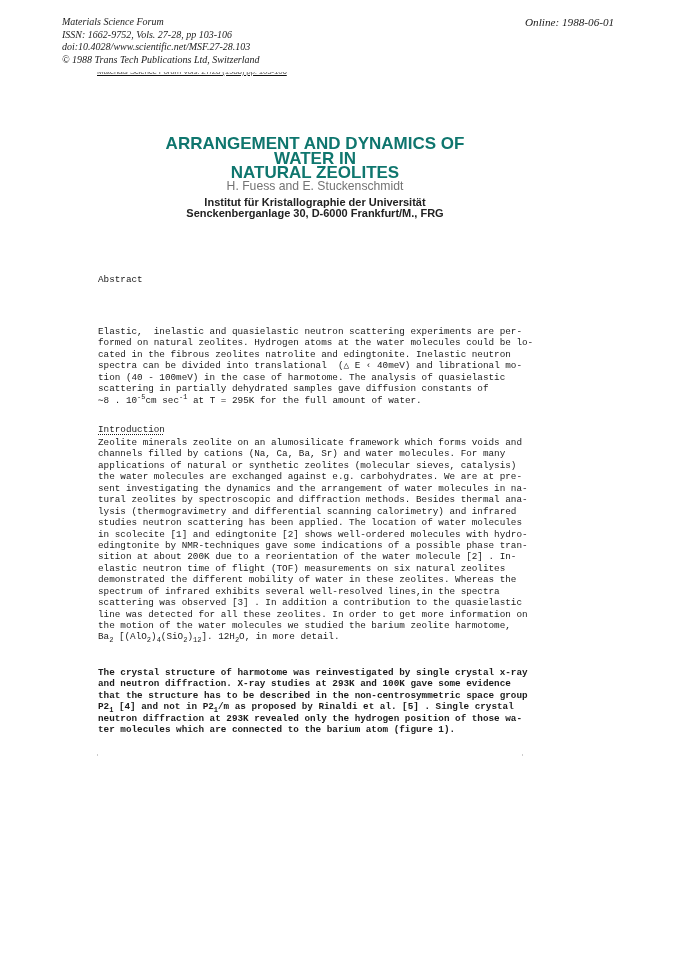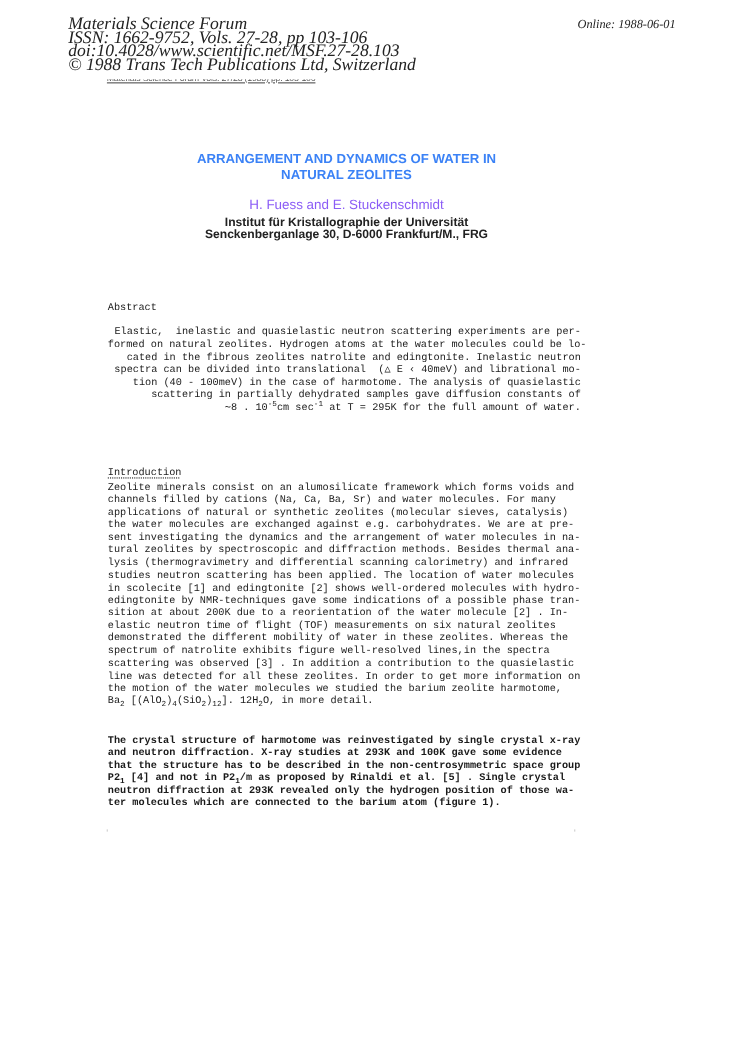--- a/index.html
+++ b/index.html
@@ -1,23 +1,23 @@
 <!DOCTYPE html>
 <html><head>
 <meta charset="utf-8">
 <style>
   html, body { margin: 0; padding: 0; background: #ffffff; }
   body { width: 678px; height: 959px; position: relative; overflow: hidden; color: #111; }
-  .hdr { position: absolute; left: 62px; top: 16px; font-family: "Liberation Serif", serif; font-style: italic; font-size: 16px; line-height: 12.5px; color: #222; }
+  .hdr { position: absolute; left: 62px; top: 16px; font-family: "Liberation Serif", serif; font-style: italic; font-size: 10px; line-height: 12.5px; color: #222; }
   .hdr div { white-space: nowrap; }
   .online { position: absolute; left: 525px; top: 16px; font-family: "Liberation Serif", serif; font-style: italic; font-size: 11.2px; color: #222; white-space: nowrap; }
   .runhead { position: absolute; left: 97px; top: 72px; width: 220px; height: 4px; overflow: hidden; text-decoration: underline; }
   .runhead span { display:block; font-family: "Liberation Sans", sans-serif; font-size: 8px; line-height: 8px; color:#555; transform: translateY(-4px); white-space: nowrap; letter-spacing: -0.2px; }
-  .title { position: absolute; left: 150px; width: 330px; top: 137px; text-align: center; font-family: "Liberation Sans", sans-serif; font-weight: bold; font-size: 12px; line-height: 14.5px; color: #3b82f6; }
-  .authors { position: absolute; left: 150px; width: 330px; top: 179px; text-align: center; font-family: "Liberation Sans", sans-serif; font-size: 12.2px; color: #8b5cf6; }
+  .title { position: absolute; left: 150px; width: 330px; top: 137px; text-align: center; font-family: "Liberation Sans", sans-serif; font-weight: bold; font-size: 17px; line-height: 14.5px; color: #0f766e; }
+  .authors { position: absolute; left: 150px; width: 330px; top: 179px; text-align: center; font-family: "Liberation Sans", sans-serif; font-size: 12.2px; color: #737373; }
   .affil { position: absolute; left: 150px; width: 330px; top: 197px; text-align: center; font-family: "Liberation Sans", sans-serif; font-size: 11px; line-height: 11px; font-weight: bold; color: #222; }
   .mono { font-family: "Liberation Mono", monospace; font-size: 9.3px; color: #1a1a1a; }
   .sec { position: absolute; left: 98px; white-space: nowrap; }
   .para { position: absolute; left: 98px; width: 430px; }
   .para .ln { display: block; white-space: pre; line-height: 11.45px; height: 11.45px; }
   .ul { text-decoration: underline; text-decoration-style: dotted; text-underline-offset: 2px; }
   sub, sup { font-size: 7px; line-height: 0; }
   .dot { position: absolute; width: 1px; height: 2px; background: #ccc; }
 </style>
 </head>
@@ -38,46 +38,46 @@
   <div>ARRANGEMENT AND DYNAMICS OF WATER IN</div>
   <div>NATURAL ZEOLITES</div>
 </div>
 <div class="authors">H. Fuess and E. Stuckenschmidt</div>
 <div class="affil">
   <div>Institut für Kristallographie der Universität</div>
   <div>Senckenberganlage 30, D-6000 Frankfurt/M., FRG</div>
 </div>
 
 <div class="sec mono" style="top:274px;">Abstract</div>
-<div class="para mono" style="top:296px;text-align:right;">
+<div class="para mono" style="top:326px;">
   <span class="ln">Elastic,  inelastic and quasielastic neutron scattering experiments are per-</span>
   <span class="ln">formed on natural zeolites. Hydrogen atoms at the water molecules could be lo-</span>
   <span class="ln">cated in the fibrous zeolites natrolite and edingtonite. Inelastic neutron</span>
   <span class="ln">spectra can be divided into translational  (△ E ‹ 40meV) and librational mo-</span>
   <span class="ln">tion (40 - 100meV) in the case of harmotome. The analysis of quasielastic</span>
   <span class="ln">scattering in partially dehydrated samples gave diffusion constants of</span>
   <span class="ln"><span>∼8 . 10</span><sup>-5</sup><span>cm sec</span><sup>-1</sup><span> at T = 295K for the full amount of water.</span></span>
 </div>
 
 <div class="sec mono ul" style="top:424px;">Introduction</div>
 <div class="para mono" style="top:437px;">
-  <span class="ln">Zeolite minerals consist on an alumosilicate framework which forms voids and</span>
+  <span class="ln">Zeolite minerals zeolite on an alumosilicate framework which forms voids and</span>
   <span class="ln">channels filled by cations (Na, Ca, Ba, Sr) and water molecules. For many</span>
   <span class="ln">applications of natural or synthetic zeolites (molecular sieves, catalysis)</span>
   <span class="ln">the water molecules are exchanged against e.g. carbohydrates. We are at pre-</span>
   <span class="ln">sent investigating the dynamics and the arrangement of water molecules in na-</span>
   <span class="ln">tural zeolites by spectroscopic and diffraction methods. Besides thermal ana-</span>
   <span class="ln">lysis (thermogravimetry and differential scanning calorimetry) and infrared</span>
   <span class="ln">studies neutron scattering has been applied. The location of water molecules</span>
   <span class="ln">in scolecite [1] and edingtonite [2] shows well-ordered molecules with hydro-</span>
   <span class="ln">edingtonite by NMR-techniques gave some indications of a possible phase tran-</span>
   <span class="ln">sition at about 200K due to a reorientation of the water molecule [2] . In-</span>
   <span class="ln">elastic neutron time of flight (TOF) measurements on six natural zeolites</span>
   <span class="ln">demonstrated the different mobility of water in these zeolites. Whereas the</span>
-  <span class="ln">spectrum of natrolite exhibits figure well-resolved lines,in the spectra</span>
+  <span class="ln">spectrum of infrared exhibits several well-resolved lines,in the spectra</span>
   <span class="ln">scattering was observed [3] . In addition a contribution to the quasielastic</span>
   <span class="ln">line was detected for all these zeolites. In order to get more information on</span>
   <span class="ln">the motion of the water molecules we studied the barium zeolite harmotome,</span>
   <span class="ln"><span>Ba</span><sub>2</sub><span> [(AlO</span><sub>2</sub><span>)</span><sub>4</sub><span>(SiO</span><sub>2</sub><span>)</span><sub>12</sub><span>]. 12H</span><sub>2</sub><span>O, in more detail.</span></span>
 </div>
 
 <div class="para mono" style="top:667px;font-weight:bold;">
   <span class="ln">The crystal structure of harmotome was reinvestigated by single crystal x-ray</span>
   <span class="ln">and neutron diffraction. X-ray studies at 293K and 100K gave some evidence</span>
   <span class="ln">that the structure has to be described in the non-centrosymmetric space group</span>

